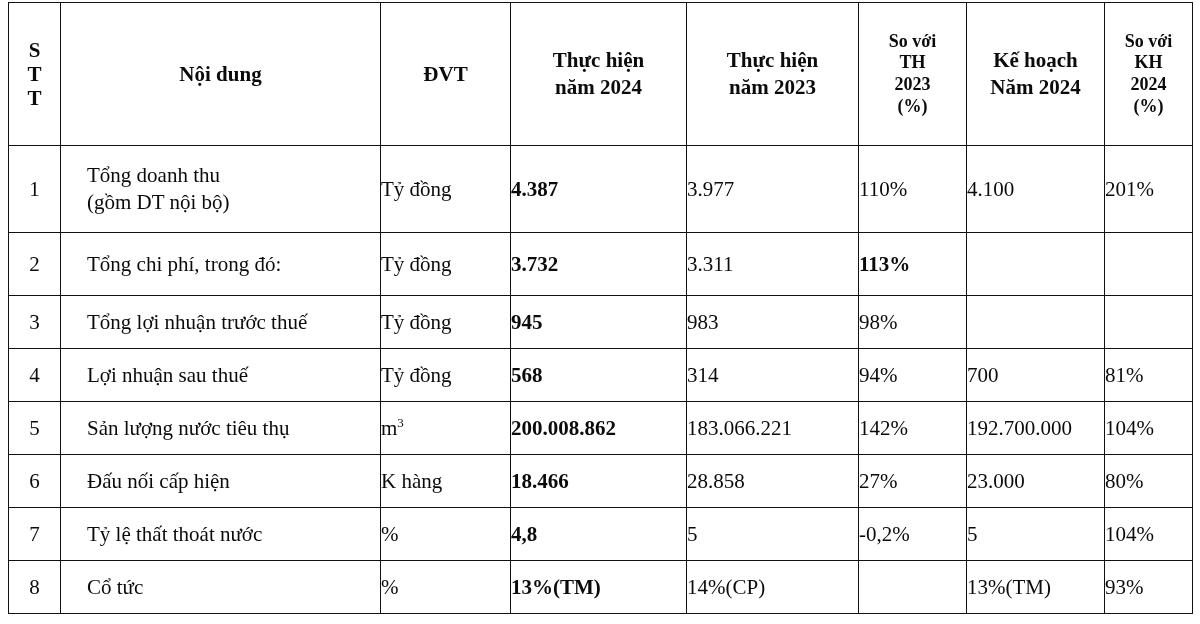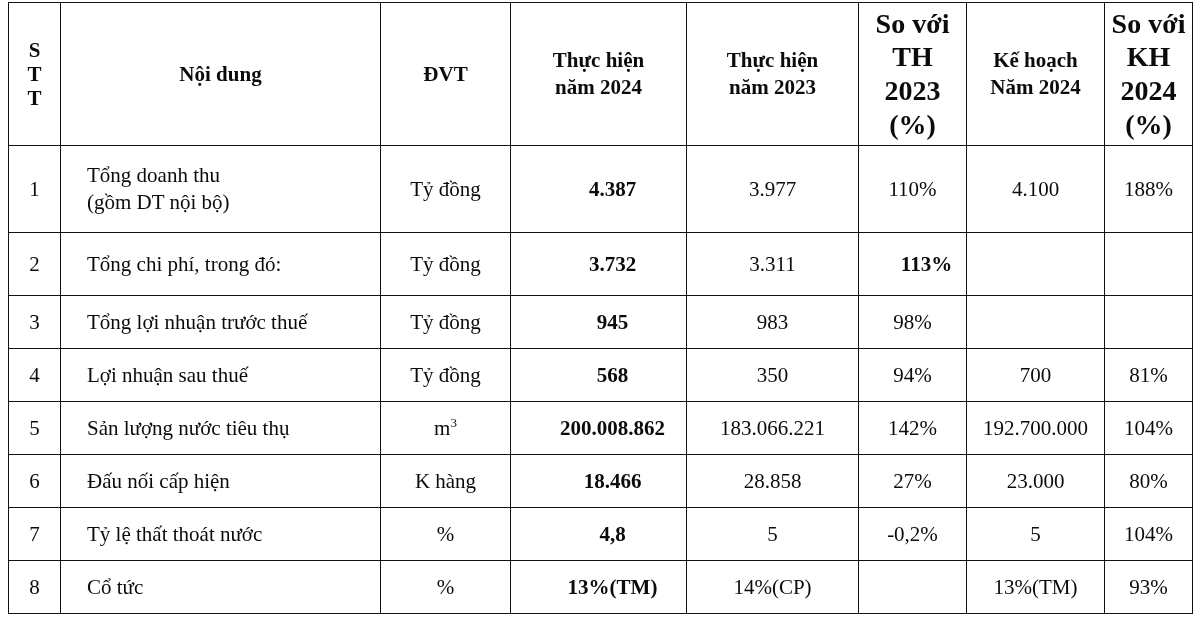--- a/index.html
+++ b/index.html
@@ -57,46 +57,45 @@
   thead th.stt-head {
     font-size: 21px;
     letter-spacing: 0;
     line-height: 1.15;
     padding: 6px 2px;
   }
   thead th.stt-head span {
     display: block;
   }
   thead th.tight {
-    font-size: 28px;
+    font-size: 18px;
     line-height: 1.2;
   }
 
   tbody td {
     height: 52px;
     padding: 4px 6px;
   }
   tbody td.stt {
     text-align: center;
     font-size: 21px;
   }
   tbody td.noidung {
     text-align: left;
     padding-left: 26px;
     font-size: 21px;
   }
   tbody td.noidung .line2 {
     display: block;
   }
   tbody td.center {
-    text-align: center;
+    text-align: left;
   }
   tbody td.bold {
     font-weight: bold;
-    padding-left: 28px;
   }
   tr.tall td {
     height: 86px;
   }
   tr.mid td {
     height: 62px;
   }
   sup.m3 {
     font-size: 0.62em;
     vertical-align: super;
@@ -162,21 +161,21 @@
         <td class="stt">1</td>
         <td class="noidung">
           <span class="line2">Tổng doanh thu</span>
           <span class="line2">(gồm DT nội bộ)</span>
         </td>
         <td class="center">Tỷ đồng</td>
         <td class="center bold">4.387</td>
         <td class="center">3.977</td>
         <td class="center">110%</td>
         <td class="center">4.100</td>
-        <td class="center">188%</td>
+        <td class="center">201%</td>
       </tr>
       <tr class="mid">
         <td class="stt">2</td>
         <td class="noidung">
           <span class="line2">Tổng chi phí, trong đó:</span>
         </td>
         <td class="center">Tỷ đồng</td>
         <td class="center bold">3.732</td>
         <td class="center">3.311</td>
         <td class="center bold">113%</td>
@@ -195,21 +194,21 @@
         <td class="center"></td>
         <td class="center"></td>
       </tr>
       <tr>
         <td class="stt">4</td>
         <td class="noidung">
           <span class="line2">Lợi nhuận sau thuế</span>
         </td>
         <td class="center">Tỷ đồng</td>
         <td class="center bold">568</td>
-        <td class="center">350</td>
+        <td class="center">314</td>
         <td class="center">94%</td>
         <td class="center">700</td>
         <td class="center">81%</td>
       </tr>
       <tr>
         <td class="stt">5</td>
         <td class="noidung">
           <span class="line2">Sản lượng nước tiêu thụ</span>
         </td>
         <td class="center">m<sup class="m3">3</sup></td>

